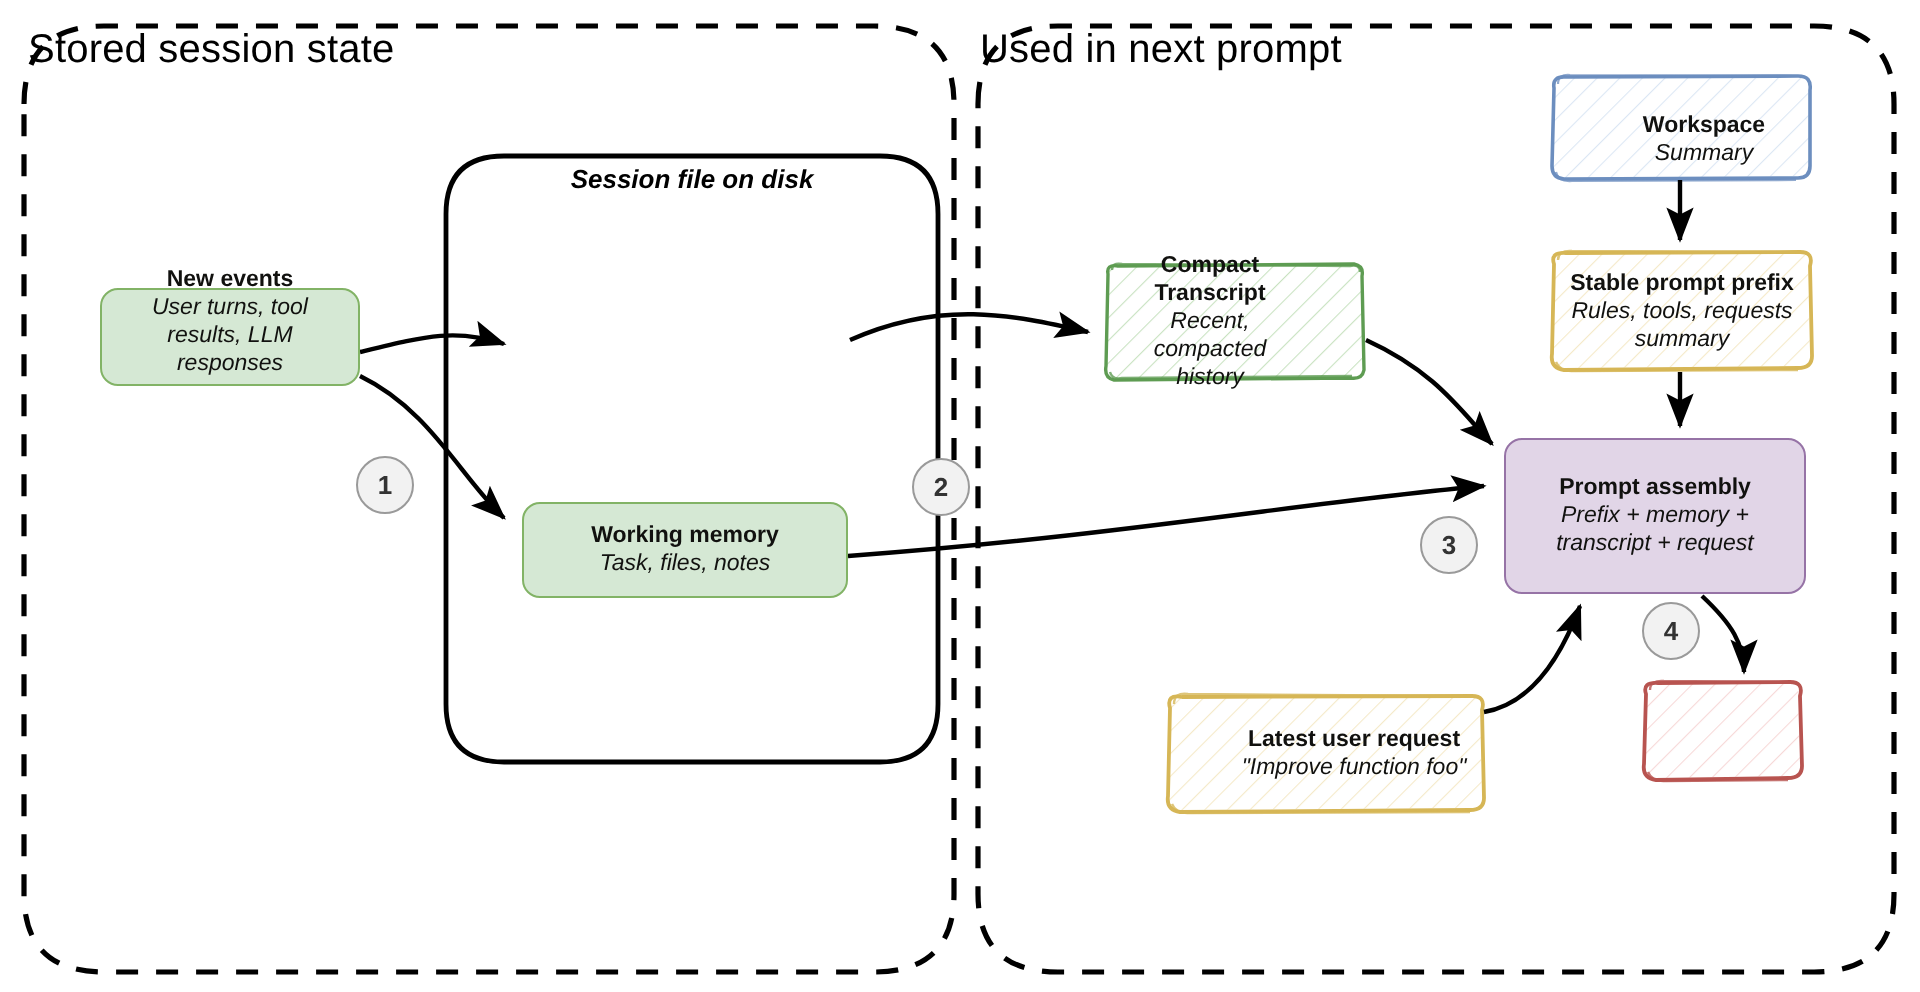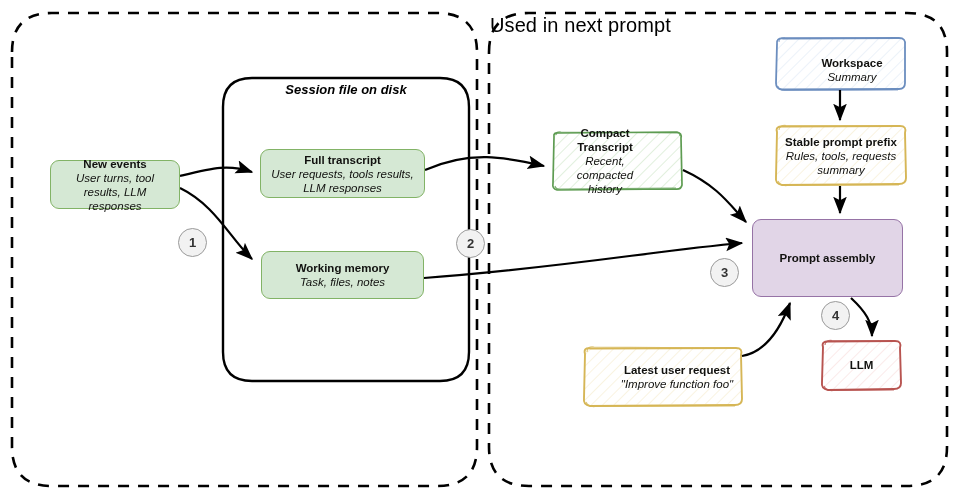--- a/index.html
+++ b/index.html
@@ -113,32 +113,29 @@
       <path d="M840,90 L840,120" marker-end="url(#ah)"></path>
 
       <path d="M840,186 L840,213" marker-end="url(#ah)"></path>
 
       <path d="M742,356 C765,352 780,330 790,303" marker-end="url(#ah)"></path>
 
       <path d="M851,298 C866,312 872,322 872,336" marker-end="url(#ah)"></path>
     </g>
   </svg>
 
+  <div class="grp-label" style="left:14px;top:14px;">Stored session state</div>
   <div class="grp-label" style="left:490px;top:14px;">Used in next prompt</div>
   <div class="disk-title" style="left:223px;top:82px;width:246px;text-align:center;font-style:italic;">Session file on disk</div>
 
-  <div class="node solid-green" style="left:50px;top:160px;width:130px;height:49px;">
+  <div class="node solid-green" style="left:50px;top:144px;width:130px;height:49px;justify-content:flex-end;">
     <div class="t">New events</div>
     <div class="s">User turns, tool results, LLM responses</div>
   </div>
 
-  <div class="node solid-green" style="left:260px;top:149px;width:165px;height:49px;">
-    <div class="t">Full transcript</div>
-    <div class="s">User requests, tools results, LLM responses</div>
-  </div>
 
   <div class="node solid-green" style="left:261px;top:251px;width:163px;height:48px;">
     <div class="t">Working memory</div>
     <div class="s">Task, files, notes</div>
   </div>
 
   <div class="node sketch" style="left:553px;top:132px;width:104px;height:58px;">
     <div class="t">Compact Transcript</div>
     <div class="s">Recent, compacted history</div>
   </div>
@@ -148,29 +145,27 @@
     <div class="s">Summary</div>
   </div>
 
   <div class="node sketch" style="left:776px;top:126px;width:130px;height:59px;">
     <div class="t">Stable prompt prefix</div>
     <div class="s">Rules, tools, requests summary</div>
   </div>
 
   <div class="node solid-purple" style="left:752px;top:219px;width:151px;height:78px;">
     <div class="t">Prompt assembly</div>
+    <div class="s">Prefix + memory + transcript + request</div>
   </div>
 
   <div class="node sketch" style="left:584px;top:348px;width:158px;height:57px;padding-left:34px;">
     <div class="t">Latest user request</div>
     <div class="s">"Improve function foo"</div>
   </div>
 
-  <div class="node sketch" style="left:822px;top:341px;width:79px;height:48px;">
-    <div class="t">LLM</div>
-  </div>
 
   <div class="num" style="left:178px;top:228px;">1</div>
   <div class="num" style="left:456px;top:229px;">2</div>
   <div class="num" style="left:710px;top:258px;">3</div>
   <div class="num" style="left:821px;top:301px;">4</div>
 
 </div>
 
 </body></html>

